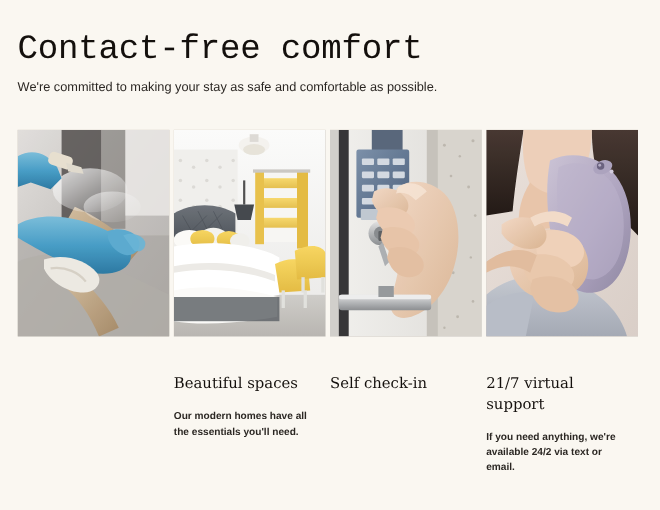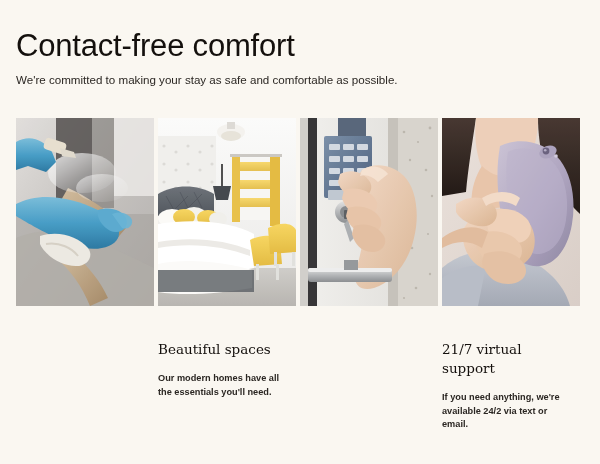--- a/index.html
+++ b/index.html
@@ -21,21 +21,21 @@
     height: 464px;
     background: #faf7f1;
   }
   .header {
     position: absolute;
     left: 16px;
     top: 28px;
     width: 566px;
   }
   .title {
-    font-family: Liberation Sans, sans-serif;
+    font-family: Liberation Mono, monospace;
     font-size: 31px;
     line-height: 36px;
     font-weight: 400;
     color: #14100d;
     letter-spacing: -0.2px;
     margin: 0;
     white-space: nowrap;
   }
   .subtitle {
     font-family: "Liberation Sans", sans-serif;
@@ -304,20 +304,21 @@
           <path d="M44 72 C56 68 70 72 76 82 C80 90 74 98 64 98 C52 98 44 88 42 80 Z" fill="#f0cfb5"></path>
           <path d="M48 90 C60 86 74 90 80 100 C84 108 78 116 68 116 C56 116 48 106 46 98 Z" fill="#ecc8ac"></path>
           <path d="M54 108 C66 104 78 108 84 118 C88 126 82 134 72 134 C60 134 54 124 52 116 Z" fill="#e8c3a6"></path>
           <path d="M62 52 C70 46 82 48 88 56 L78 64 C72 58 66 56 60 58 Z" fill="#fbeadb" opacity="0.8"></path>
           <rect x="8" y="150" width="84" height="14" rx="3" fill="url(#c3metal)"></rect>
           <rect x="8" y="150" width="84" height="4" rx="2" fill="#f2f2f2"></rect>
           <rect x="44" y="142" width="14" height="10" fill="#9a9da0"></rect>
           <rect x="0" y="0" width="138" height="188" fill="#000" opacity="0.02"></rect>
         </svg>
       </div>
+      <h2 class="card-heading">Self check-in</h2>
     </div>
 
     <div class="card">
       <div class="photo">
         <svg viewBox="0 0 138 188" preserveAspectRatio="xMidYMid slice" aria-hidden="true">
           <defs>
             <linearGradient id="c4bg" x1="0" y1="0" x2="1" y2="1">
               <stop offset="0" stop-color="#efe6e0"></stop>
               <stop offset="1" stop-color="#ded3cc"></stop>
             </linearGradient>

